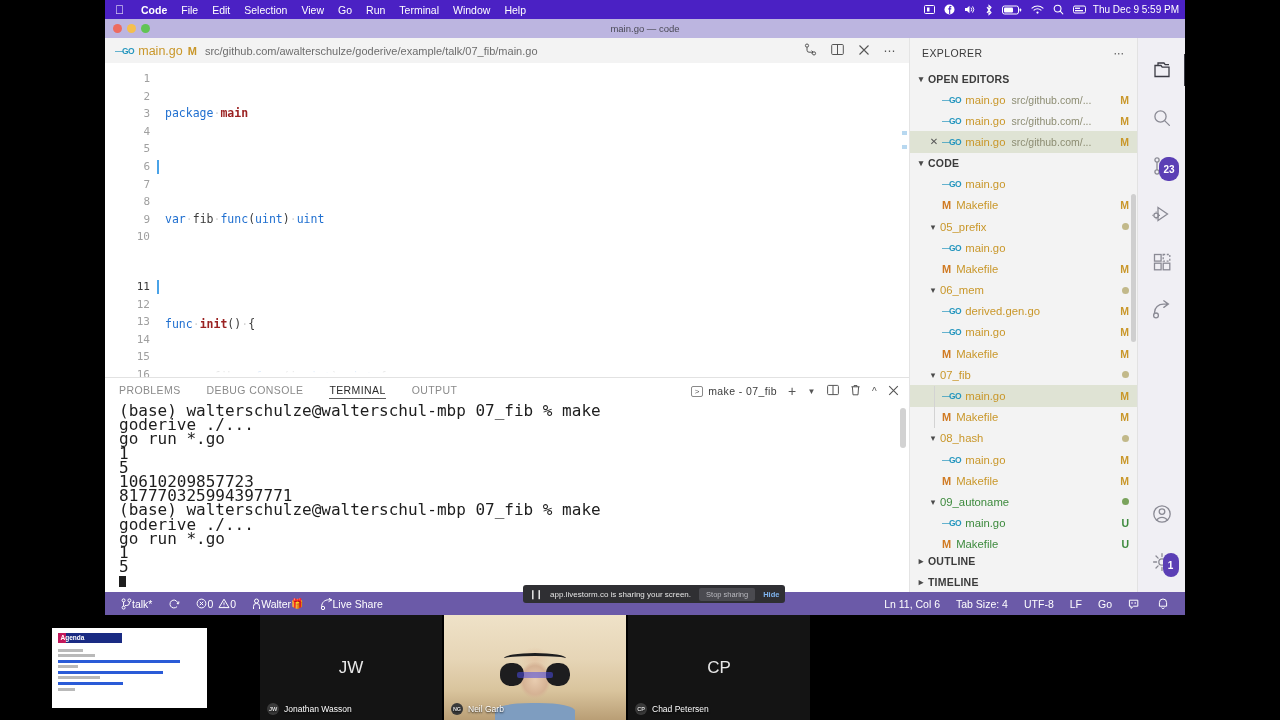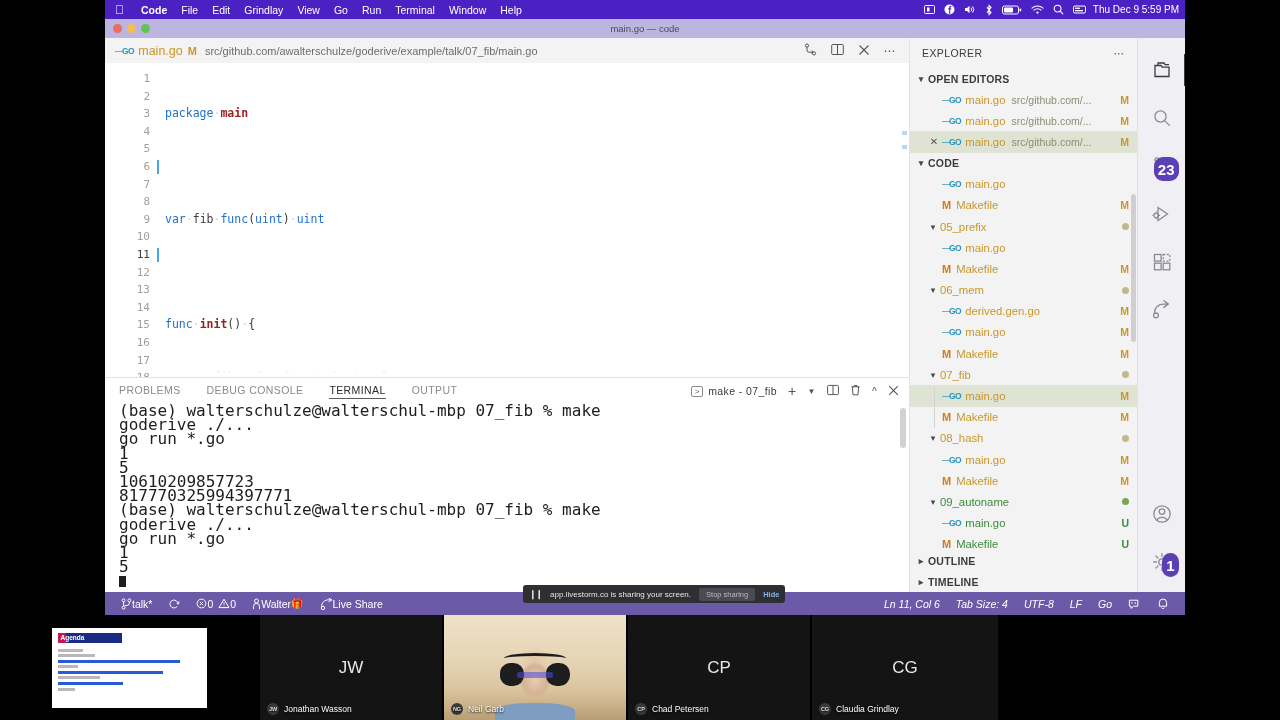--- a/index.html
+++ b/index.html
@@ -74,21 +74,21 @@
   #bc-tools .ti { color:#555; cursor:pointer; }
 
   
   #codewrap { flex:1; position:relative; overflow:hidden; background:#fff; display:flex; }
   #gutter {
     width:56px; flex-shrink:0; text-align:right; padding-top:7px;
     font-family:"DejaVu Sans Mono","Liberation Mono",monospace;
     font-size:11px; color:#a0a0a0; line-height:17.6px; position:relative;
   }
   #gutter .ln { padding-right:11px; position:relative; height:17.6px; }
-  #gutter .ln.hl { color:#3b3b3b; }
+  #gutter .ln.hl { color:#3b3b3b;margin-top:32px; }
   #gutter .brk {
     position:absolute; right:2px; top:2px; width:2px; height:14px; background:#4aa3e8;
   }
   #codetext {
     flex:1; padding-top:7px; position:relative;
     font-family:"DejaVu Sans Mono","Liberation Mono",monospace;
     font-size:11.5px; line-height:17.6px; white-space:pre; color:#3b3b3b;
     overflow:hidden;
   }
   .cl { height:17.6px; position:relative; padding-left:4px; }
@@ -168,32 +168,32 @@
     width:48px; flex-shrink:0; background:#f0eff4; display:flex;
     flex-direction:column; align-items:center; padding-top:8px; position:relative;
     border-left:1px solid #e2e2e2;
   }
   .ab { width:48px; height:48px; display:flex; align-items:center; justify-content:center; position:relative; cursor:pointer; }
   .ab svg { stroke:#8a8a94; fill:none; stroke-width:1.3; }
   .ab.active svg { stroke:#3b3b44; }
   .ab.active::before { content:""; position:absolute; right:0; top:8px; bottom:8px; width:2px; background:#3b3b44; }
   .abbadge {
     position:absolute; right:7px; bottom:9px; min-width:16px; height:16px;
-    border-radius:9px; background:#5b3fb5; color:#fff; font-size:15px;
+    border-radius:9px; background:#5b3fb5; color:#fff; font-size:10px;
     display:flex; align-items:center; justify-content:center; padding:12px 4px; font-weight:bold;
   }
   .ab.bottom { margin-top:auto; }
 
   
   #statusbar {
     height:23px; background:#6b5aa8; display:flex; align-items:center;
     color:#fff; font-size:10.5px; padding:0 8px; flex-shrink:0; position:relative;
   }
   .sbi { display:flex; align-items:center; padding:0 8px; white-space:nowrap; cursor:pointer; }
-  #sb-right { margin-left:auto; display:flex; align-items:center;font-style:italic; }
+  #sb-right { margin-left:auto; display:flex; align-items:center; }
 
   
   #sharebanner {
     position:absolute; left:523px; top:585px; height:18px;
     background:#2f2f33; border-radius:3px; display:flex; align-items:center;
     padding:0 6px; gap:8px; font-size:8px; color:#e4e4e4; z-index:40;
   }
   #sharebanner .pausebar { letter-spacing:-1px; font-size:9px; }
   #sharebanner .stopbtn { background:#4a4a50; color:#b9b9bf; border-radius:2px; padding:2px 7px; font-size:7.5px; }
   #sharebanner .hidebtn { color:#7fb4f0; font-size:7.5px; font-weight:bold; }
@@ -259,21 +259,21 @@
   <div class="sidebar-black" id="blk-l"></div>
   <div class="sidebar-black" id="blk-r"></div>
 
   <div id="shared">
 
     <div id="menubar">
       <span class="apple"></span>
       <span class="mi bold">Code</span>
       <span class="mi">File</span>
       <span class="mi">Edit</span>
-      <span class="mi">Grindlay</span>
+      <span class="mi">Selection</span>
       <span class="mi">View</span>
       <span class="mi">Go</span>
       <span class="mi">Run</span>
       <span class="mi">Terminal</span>
       <span class="mi">Window</span>
       <span class="mi">Help</span>
       <span class="spacer"></span>
       <span class="tray">
         <span>
           <svg width="11" height="11" viewBox="0 0 11 11">
@@ -825,22 +825,15 @@
     </div>
 
     <div class="vtile" style="width:182px;height:105px;background:#141414;">
       <div class="vinit-big">CP</div>
       <div class="vname">
         <span class="vinit-sm">CP</span>
         <span>Chad Petersen</span>
       </div>
     </div>
 
-    <div class="vtile" style="width:186px;height:105px;background:#141414;">
-      <div class="vinit-big">CG</div>
-      <div class="vname">
-        <span class="vinit-sm">CG</span>
-        <span>Claudia Grindlay</span>
-      </div>
-    </div>
   </div>
 
 </div>
 
 </body></html>

